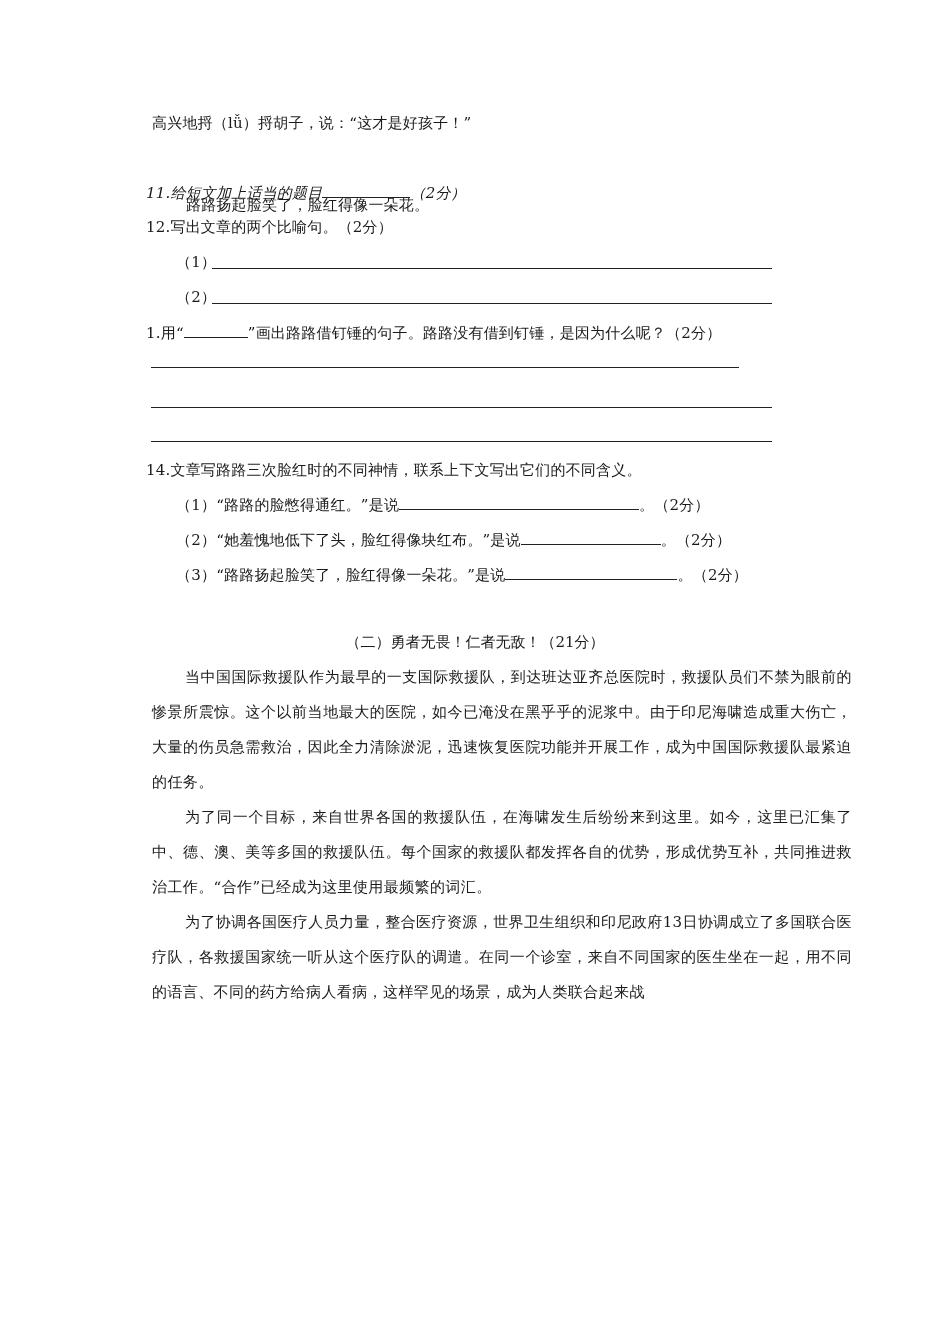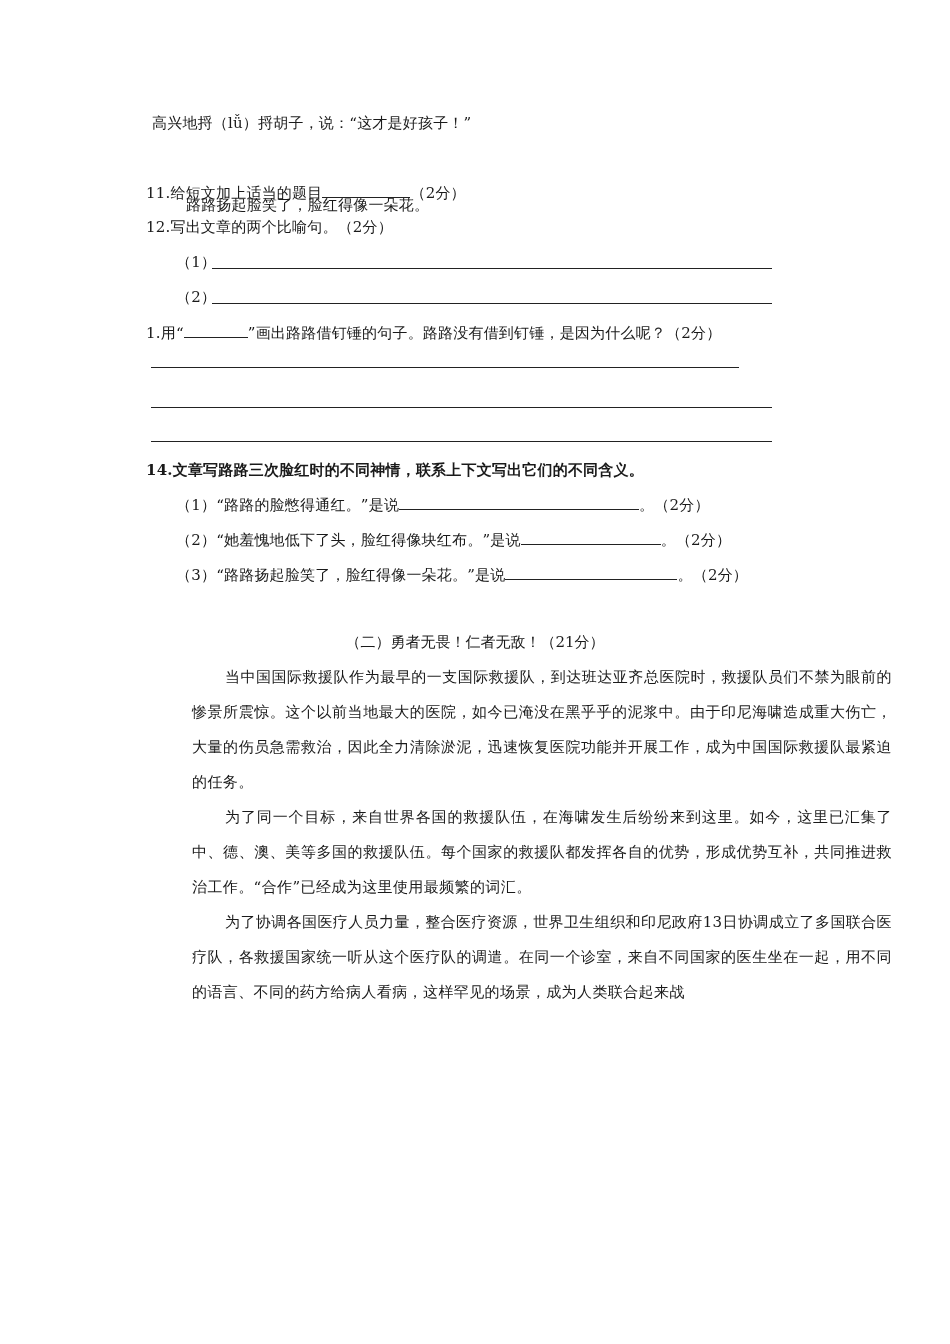--- a/index.html
+++ b/index.html
@@ -1,49 +1,49 @@
 <!DOCTYPE html>
 <html><head>
 <meta charset="utf-8">
 <style>
   html, body { margin: 0; padding: 0; background: #ffffff; }
   body { width: 950px; height: 1344px; position: relative; overflow: hidden;
          font-family: "DejaVu Serif", "Liberation Serif", serif; color: #1a1a1a; }
   .ln { position: absolute; font-size: 15px; line-height: 20px; white-space: nowrap; letter-spacing: 0.2px; }
   .blank { display: inline-block; border-bottom: 1px solid #222; vertical-align: baseline; height: 14px; }
   .rule { position: absolute; height: 0; border-top: 1.3px solid #222; }
-  .para { position: absolute; left: 152px; width: 700px; font-size: 15px; line-height: 35px; letter-spacing: 0.4px; text-align: justify; margin-left: 40px; }
+  .para { position: absolute; left: 152px; width: 700px; font-size: 15px; line-height: 35px; letter-spacing: 0.4px; text-align: justify; }
   .para p { margin: 0; }
   .indent { text-indent: 33px; }
   .center-title { position: absolute; left: 0; width: 950px; text-align: center; font-size: 15px; line-height: 20px; }
 </style>
 </head>
 <body>
 
 <div class="ln" style="left:152px; top:113px;">高兴地捋（lǚ）捋胡子，说：“这才是好孩子！”</div>
 <div class="ln" style="left:186px; top:148px;margin-top:47px;">路路扬起脸笑了，脸红得像一朵花。</div>
 
-<div class="ln" style="left:146px; top:183px;">
+<div class="ln" style="left:146px; top:183px;font-style:italic;">
   <span>11.给短文加上适当的题目</span><span class="blank" style="width:88px;"></span><span>（2分）</span>
 </div>
 
 <div class="ln" style="left:146px; top:217px;">12.写出文章的两个比喻句。（2分）</div>
 <div class="ln" style="left:176px; top:252px;">（1）</div>
 <div class="rule" style="left:212px; top:268px; width:560px;"></div>
 <div class="ln" style="left:176px; top:287px;">（2）</div>
 <div class="rule" style="left:212px; top:303px; width:560px;"></div>
 
 <div class="ln" style="left:146px; top:323px;">
   <span>1.用“</span><span class="blank" style="width:64px;"></span><span>”画出路路借钉锤的句子。路路没有借到钉锤，是因为什么呢？（2分）</span>
 </div>
 <div class="rule" style="left:151px; top:367px; width:588px;"></div>
 <div class="rule" style="left:151px; top:407px; width:621px;"></div>
 <div class="rule" style="left:151px; top:441px; width:621px;"></div>
 
-<div class="ln" style="left:146px; top:460px;font-weight:bold;">14.文章写路路三次脸红时的不同神情，联系上下文写出它们的不同含义。</div>
+<div class="ln" style="left:146px; top:460px;">14.文章写路路三次脸红时的不同神情，联系上下文写出它们的不同含义。</div>
 <div class="ln" style="left:176px; top:495px;">
   <span>（1）“路路的脸憋得通红。”是说</span><span class="blank" style="width:240px;"></span><span>。（2分）</span>
 </div>
 <div class="ln" style="left:176px; top:530px;">
   <span>（2）“她羞愧地低下了头，脸红得像块红布。”是说</span><span class="blank" style="width:140px;"></span><span>。（2分）</span>
 </div>
 <div class="ln" style="left:176px; top:565px;">
   <span>（3）“路路扬起脸笑了，脸红得像一朵花。”是说</span><span class="blank" style="width:172px;"></span><span>。（2分）</span>
 </div>
 

